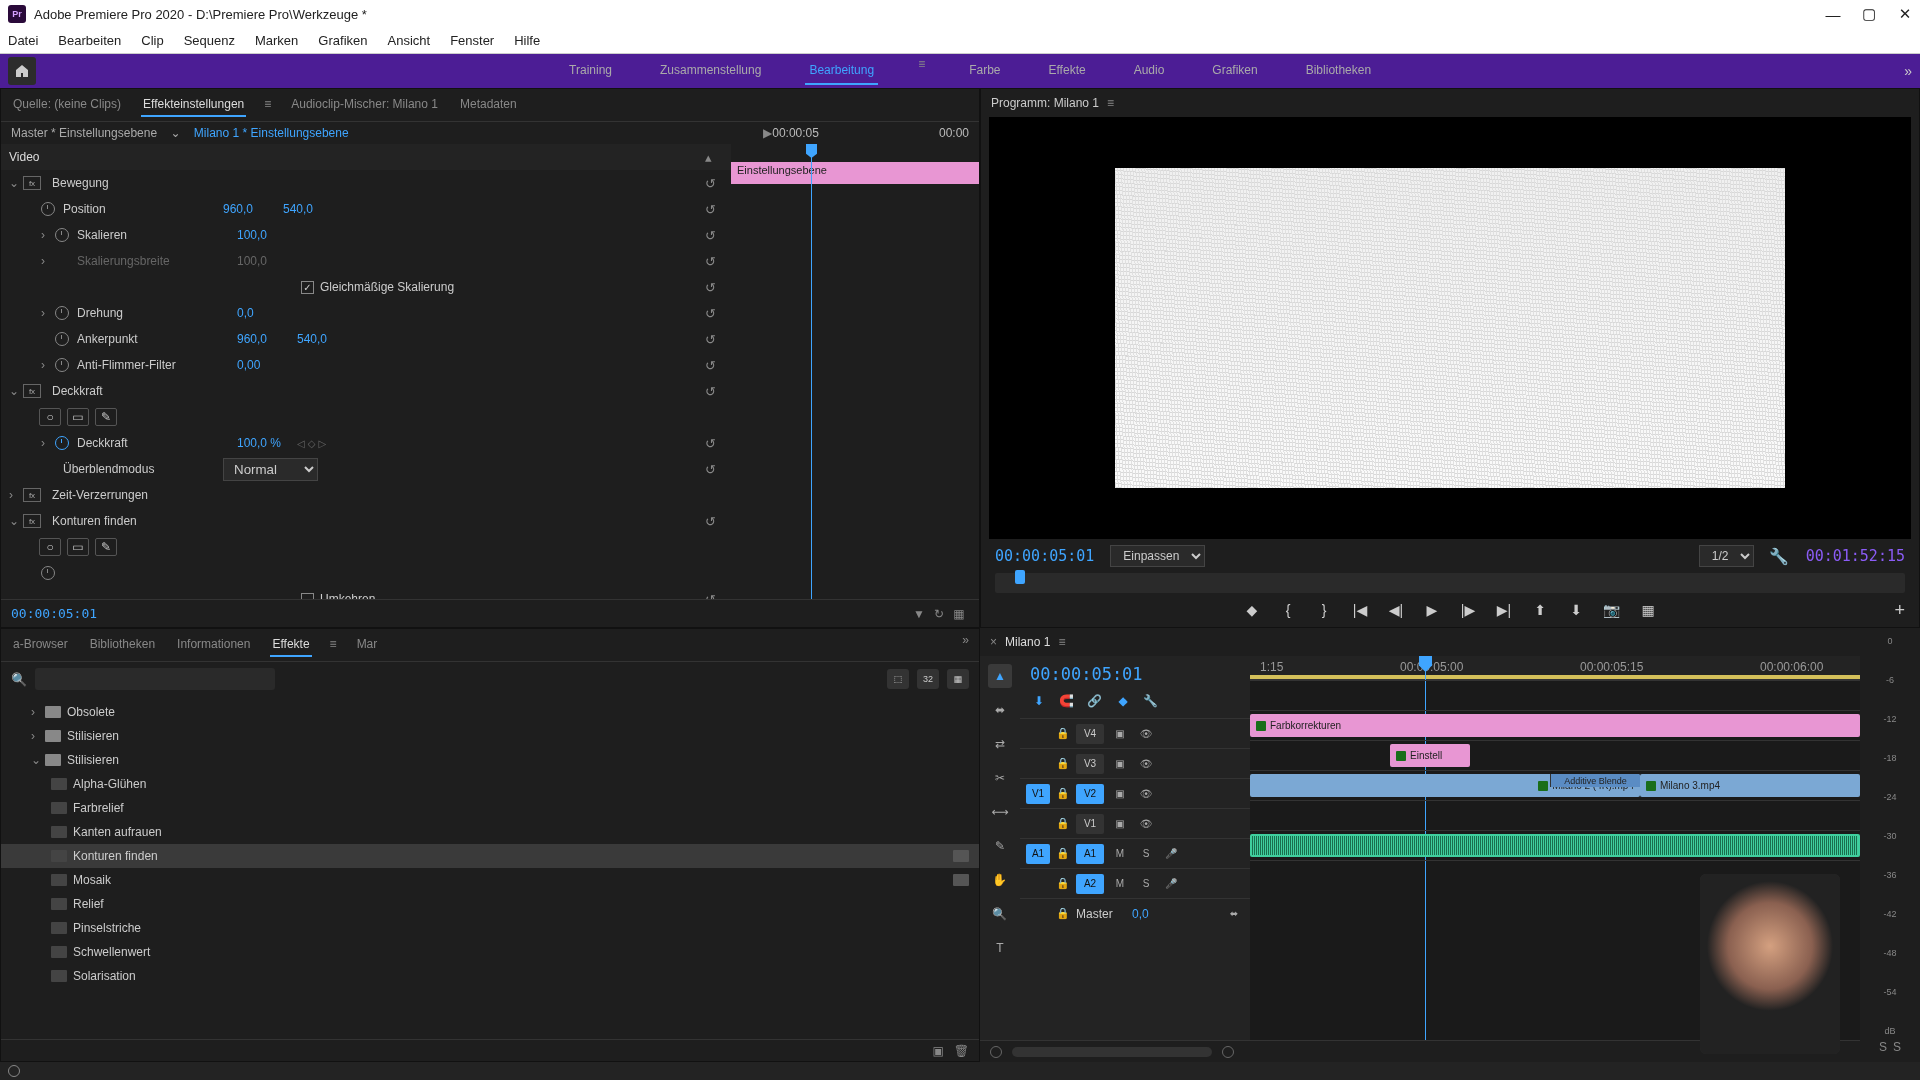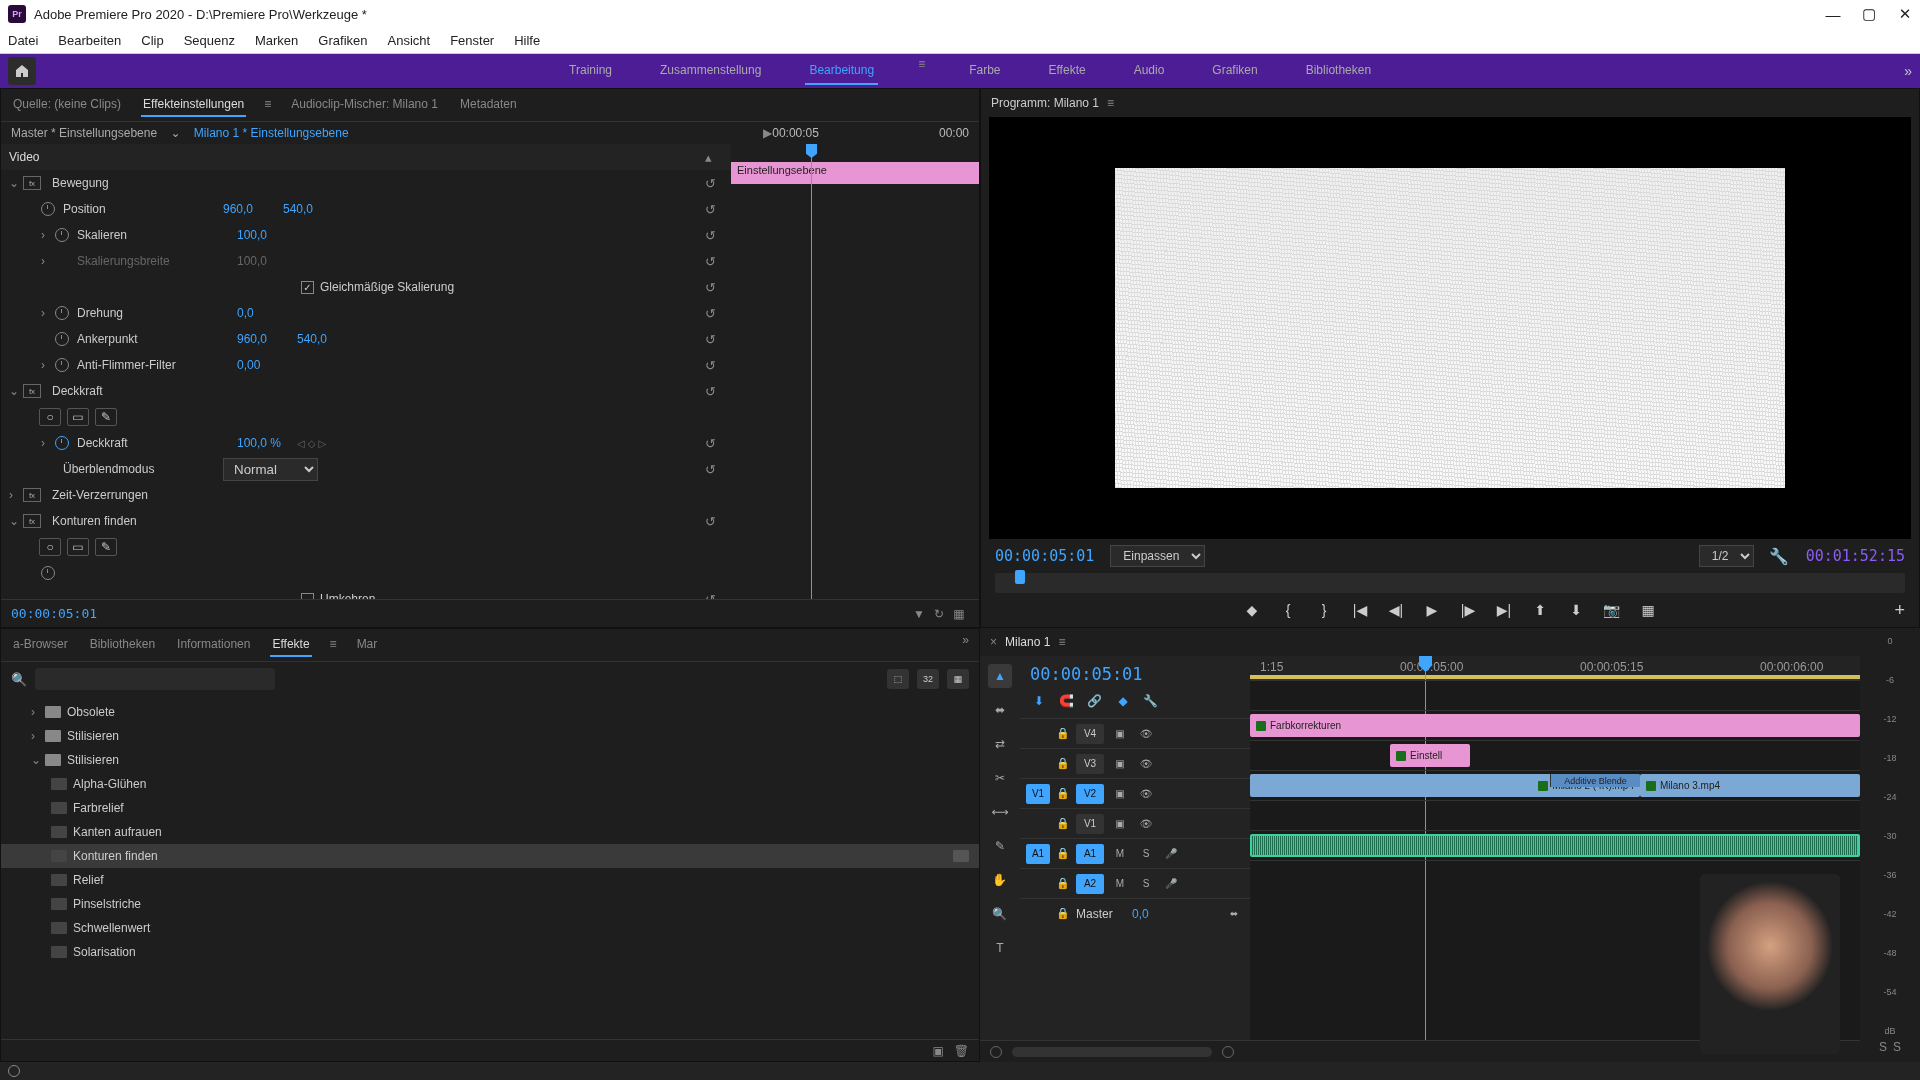--- a/index.html
+++ b/index.html
@@ -404,20 +404,25 @@
             <span class="fx-icon"></span>
             <span class="label">Kanten aufrauen</span>
           </div>
         <div class="tree-row indent2 selected">
             <span class="fx-icon"></span>
             <span class="label">Konturen finden</span>
             <span style="margin-left:auto;width:16px;height:12px;background:#555;border-radius:1px"></span>
           </div>
         <div class="tree-row indent2">
             <span class="fx-icon"></span>
+            <span class="label">Mosaik</span>
+            <span style="margin-left:auto;width:16px;height:12px;background:#555;border-radius:1px"></span>
+          </div>
+        <div class="tree-row indent2">
+            <span class="fx-icon"></span>
             <span class="label">Relief</span>
           </div>
         <div class="tree-row indent2">
             <span class="fx-icon"></span>
             <span class="label">Pinselstriche</span>
           </div>
         <div class="tree-row indent2">
             <span class="fx-icon"></span>
             <span class="label">Schwellenwert</span>
           </div>

